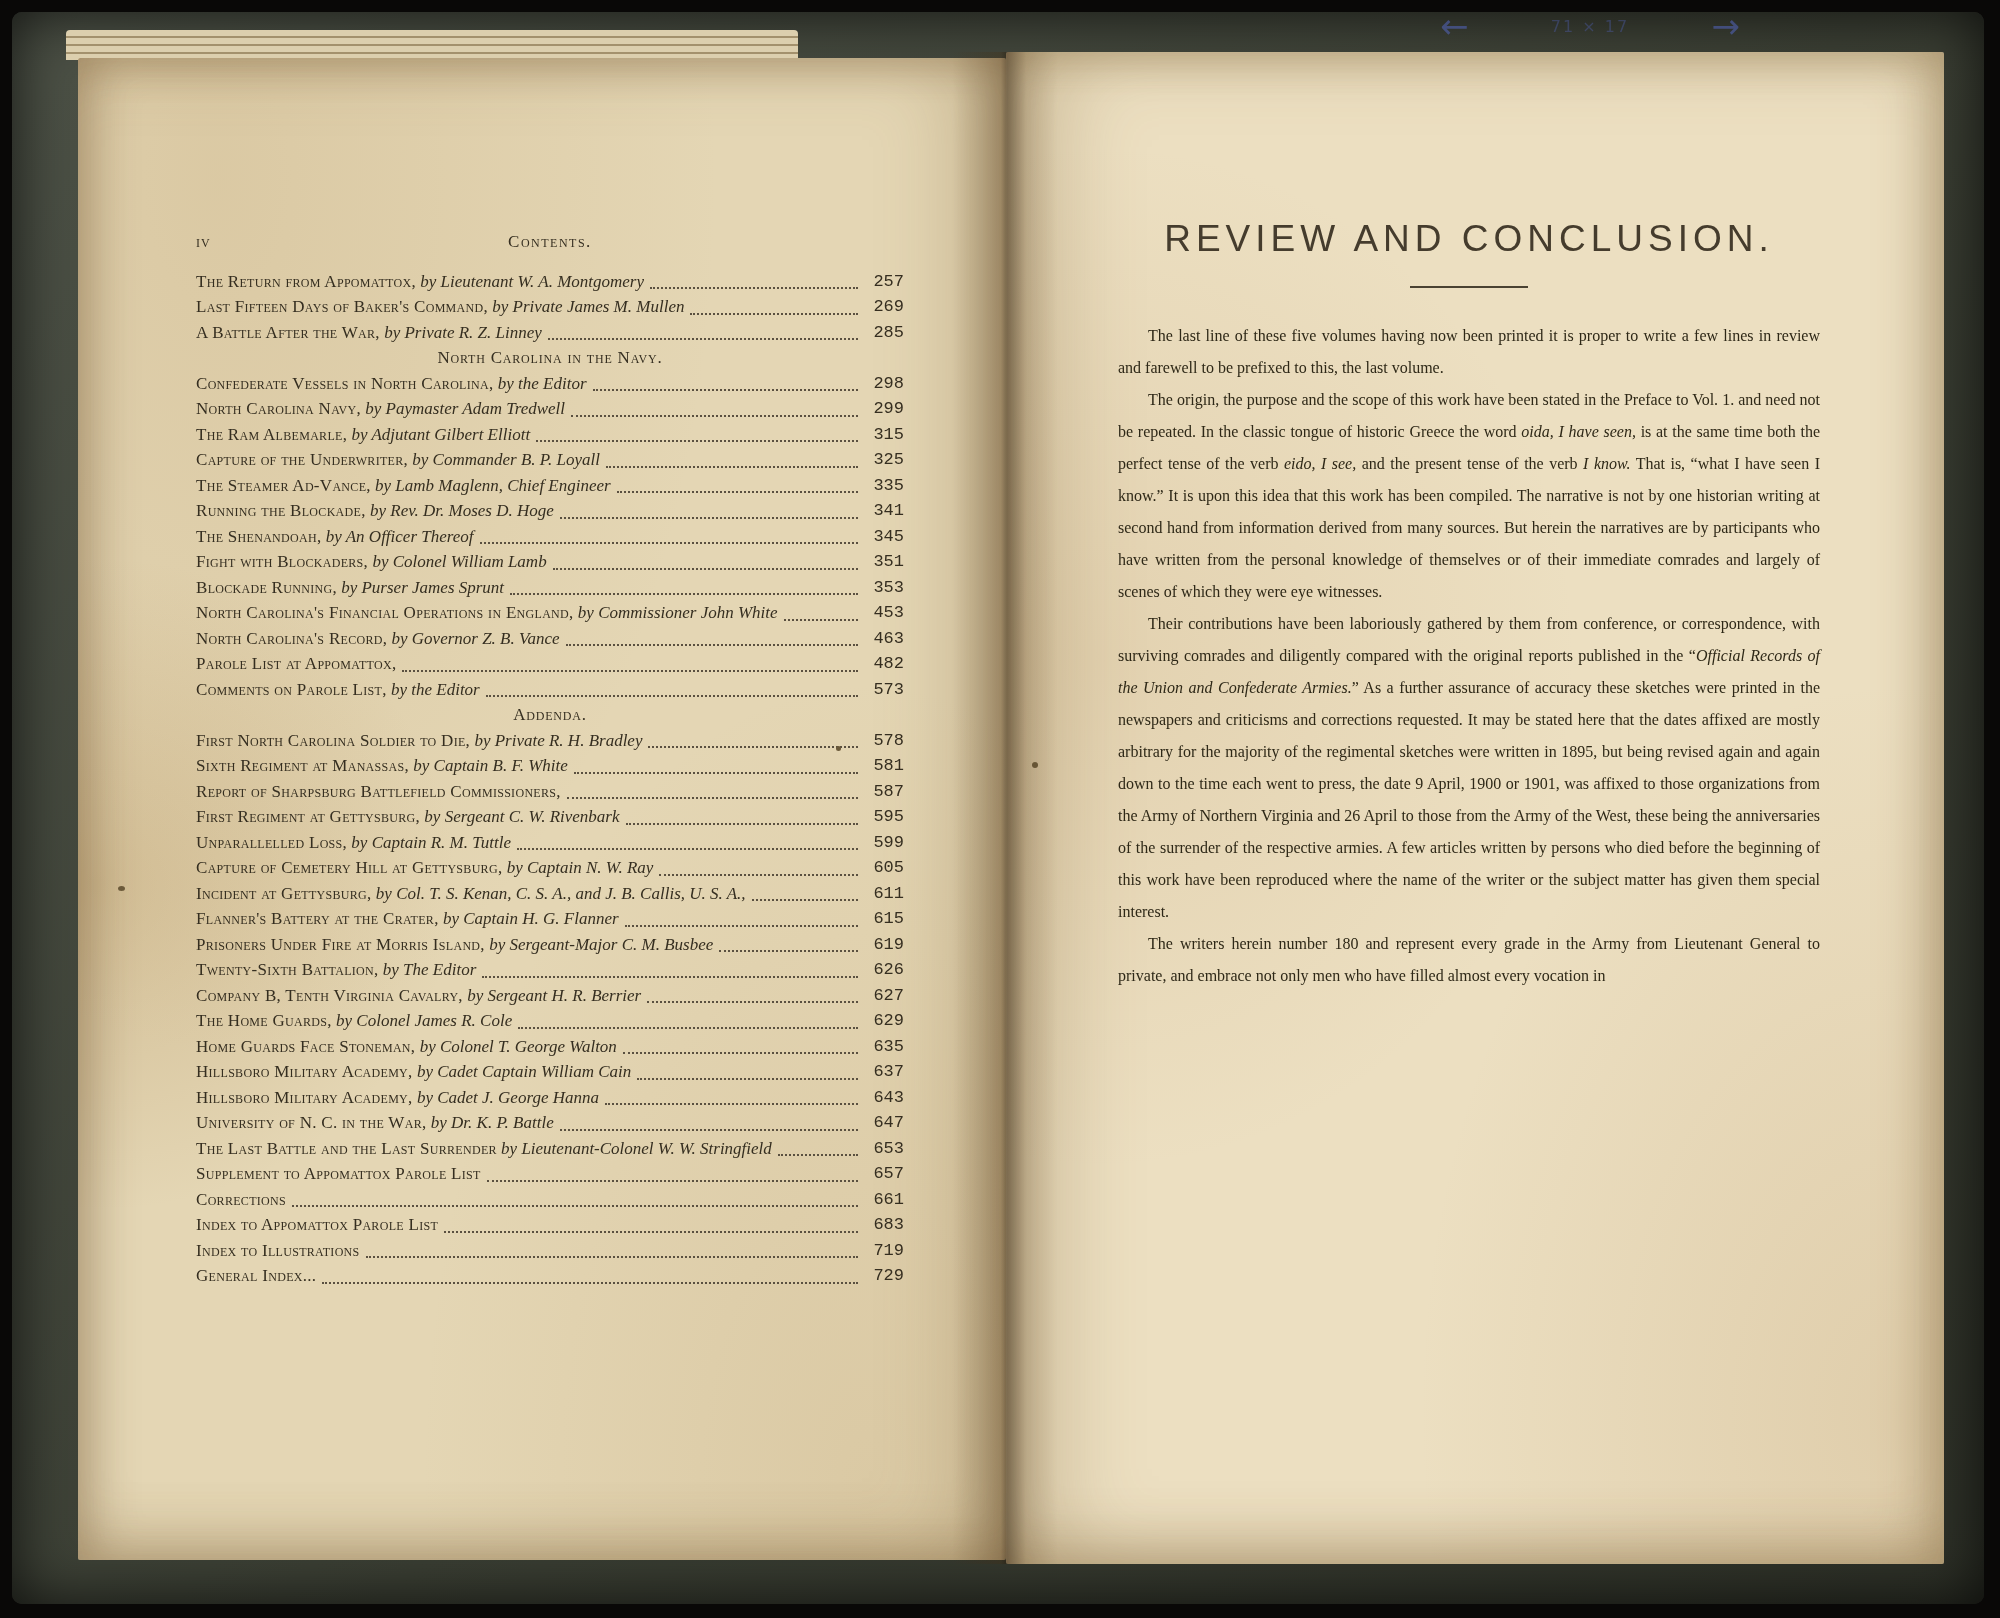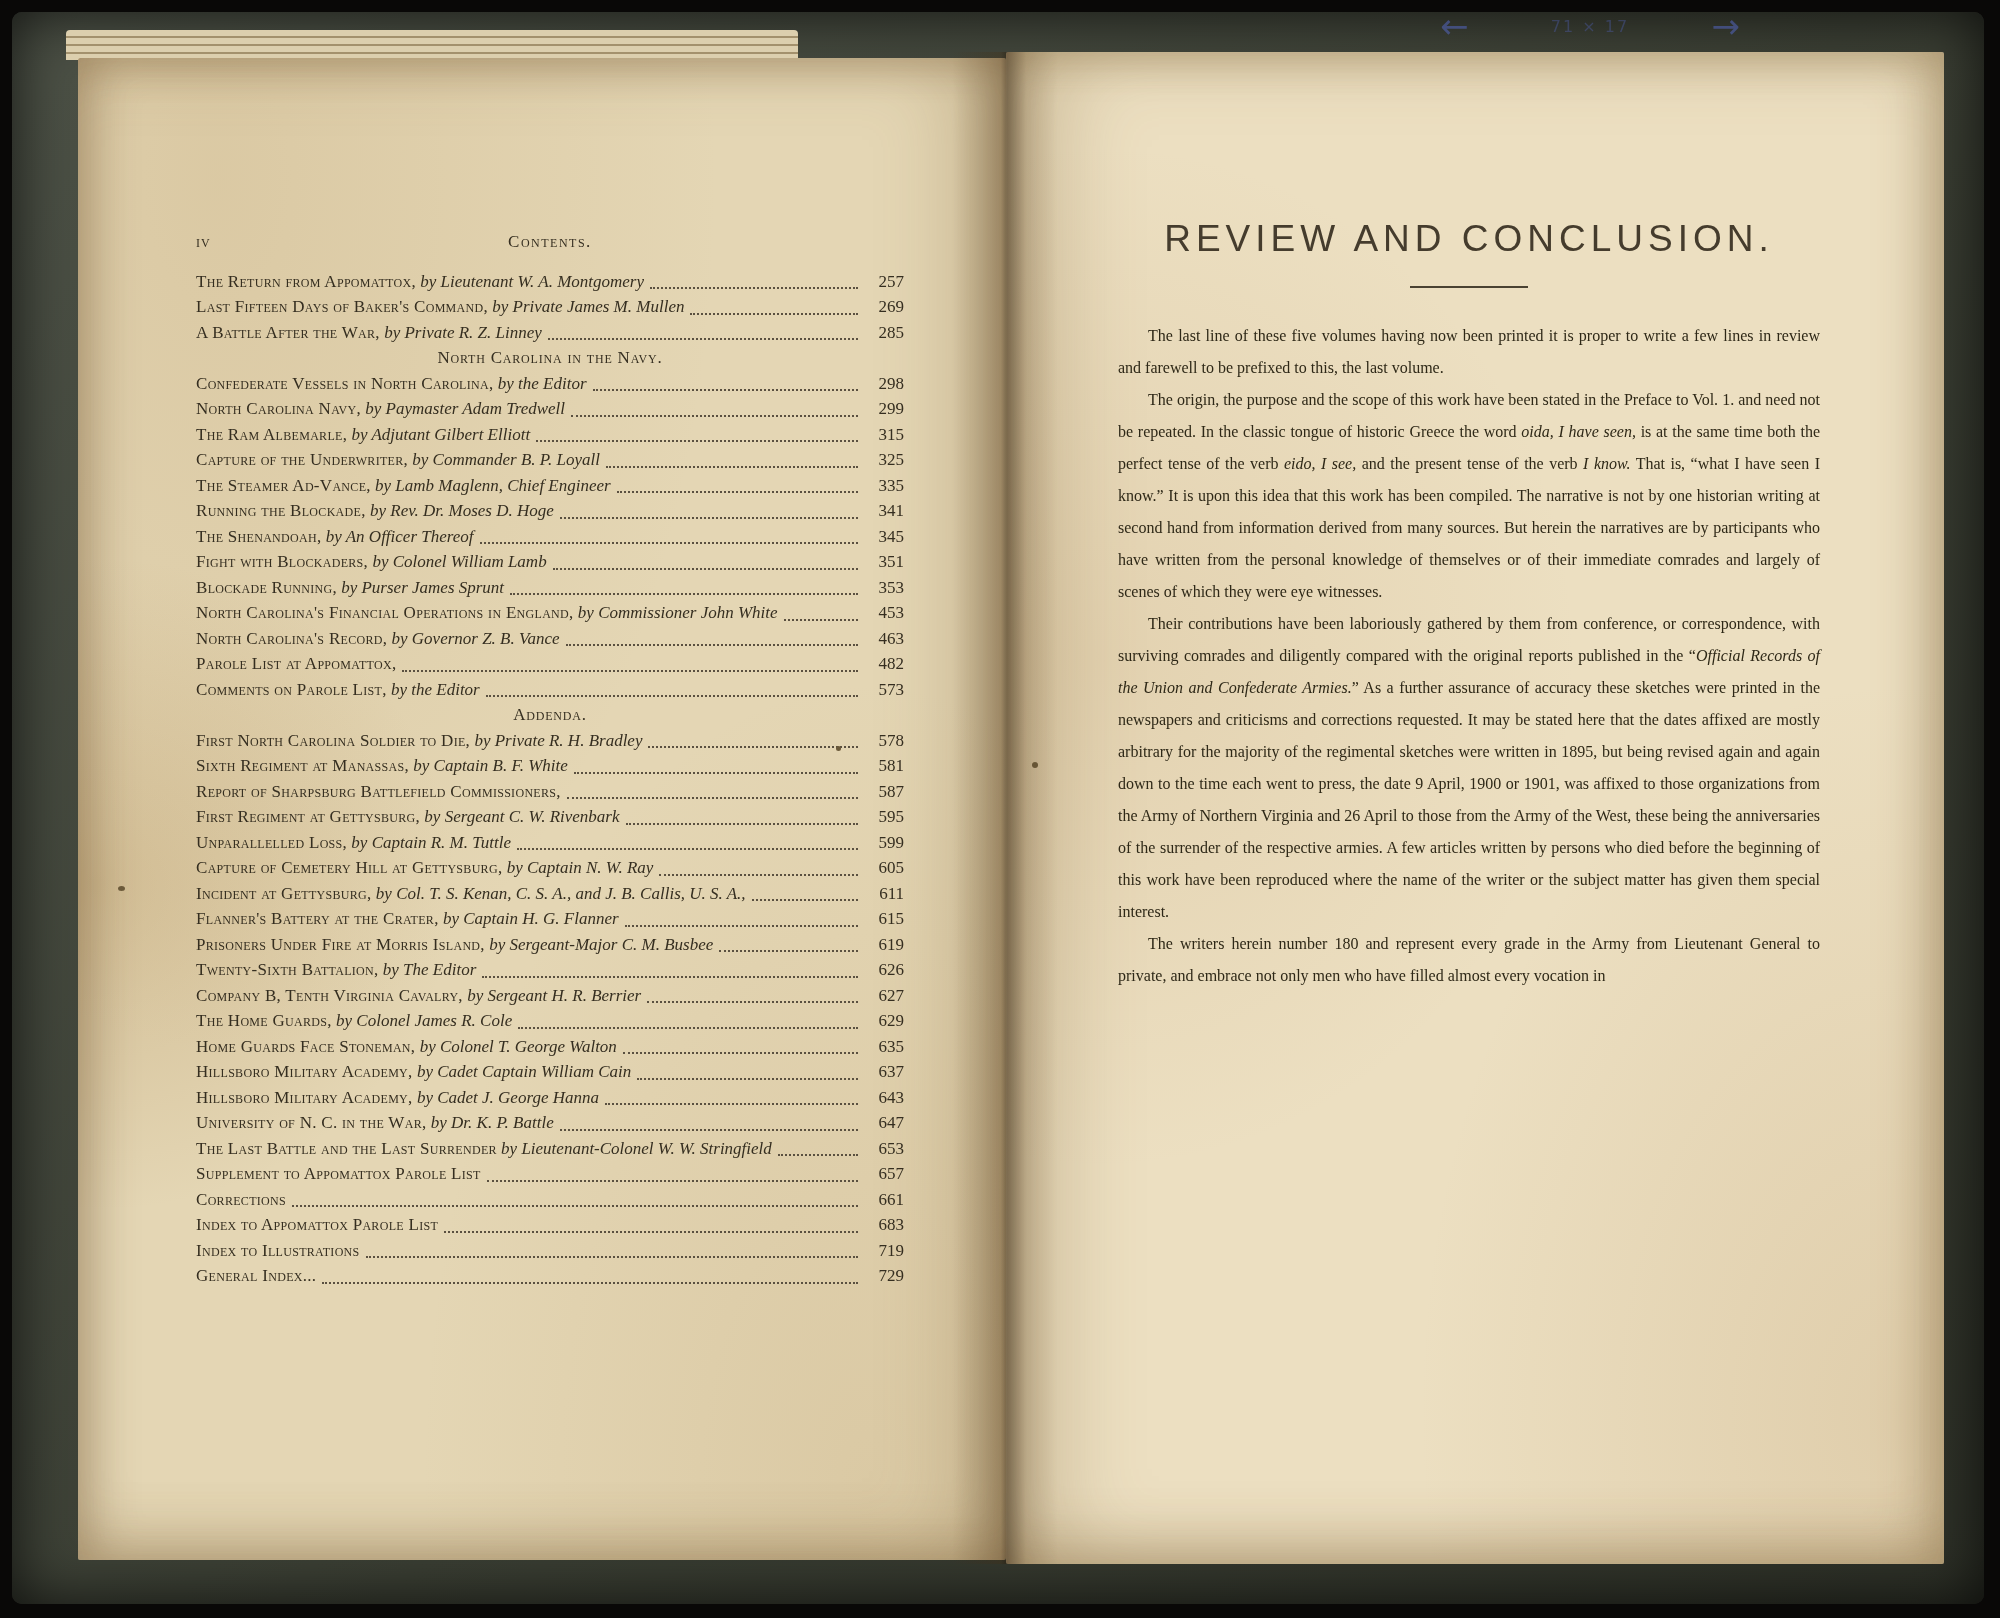--- a/index.html
+++ b/index.html
@@ -79,21 +79,21 @@
 
   .toc-entry { display: flex; align-items: flex-end; }
   .toc-text { padding-left: 26px; text-indent: -26px; max-width: 600px; }
   .toc-title { font-variant: small-caps; letter-spacing: .3px; }
   .toc-author { font-style: italic; }
   .toc-leader {
     flex: 1 1 auto; min-width: 12px;
     border-bottom: 2px dotted #5a5040;
     margin: 0 2px 5px 6px;
   }
-  .toc-page { flex: 0 0 44px; text-align: right; }
+  .toc-page { flex: 0 0 44px; text-align: right; font-family: Liberation Mono, monospace; }
   .toc-section {
     text-align: center; font-variant: small-caps; letter-spacing: .8px;
   }
 
   
   .review { position: absolute; left: 112px; top: 166px; width: 702px; }
   .chapter-title {
     margin: 0; text-align: center;
     font-family: "Liberation Sans", sans-serif;
     font-weight: 400; font-size: 37px; letter-spacing: 5px;

